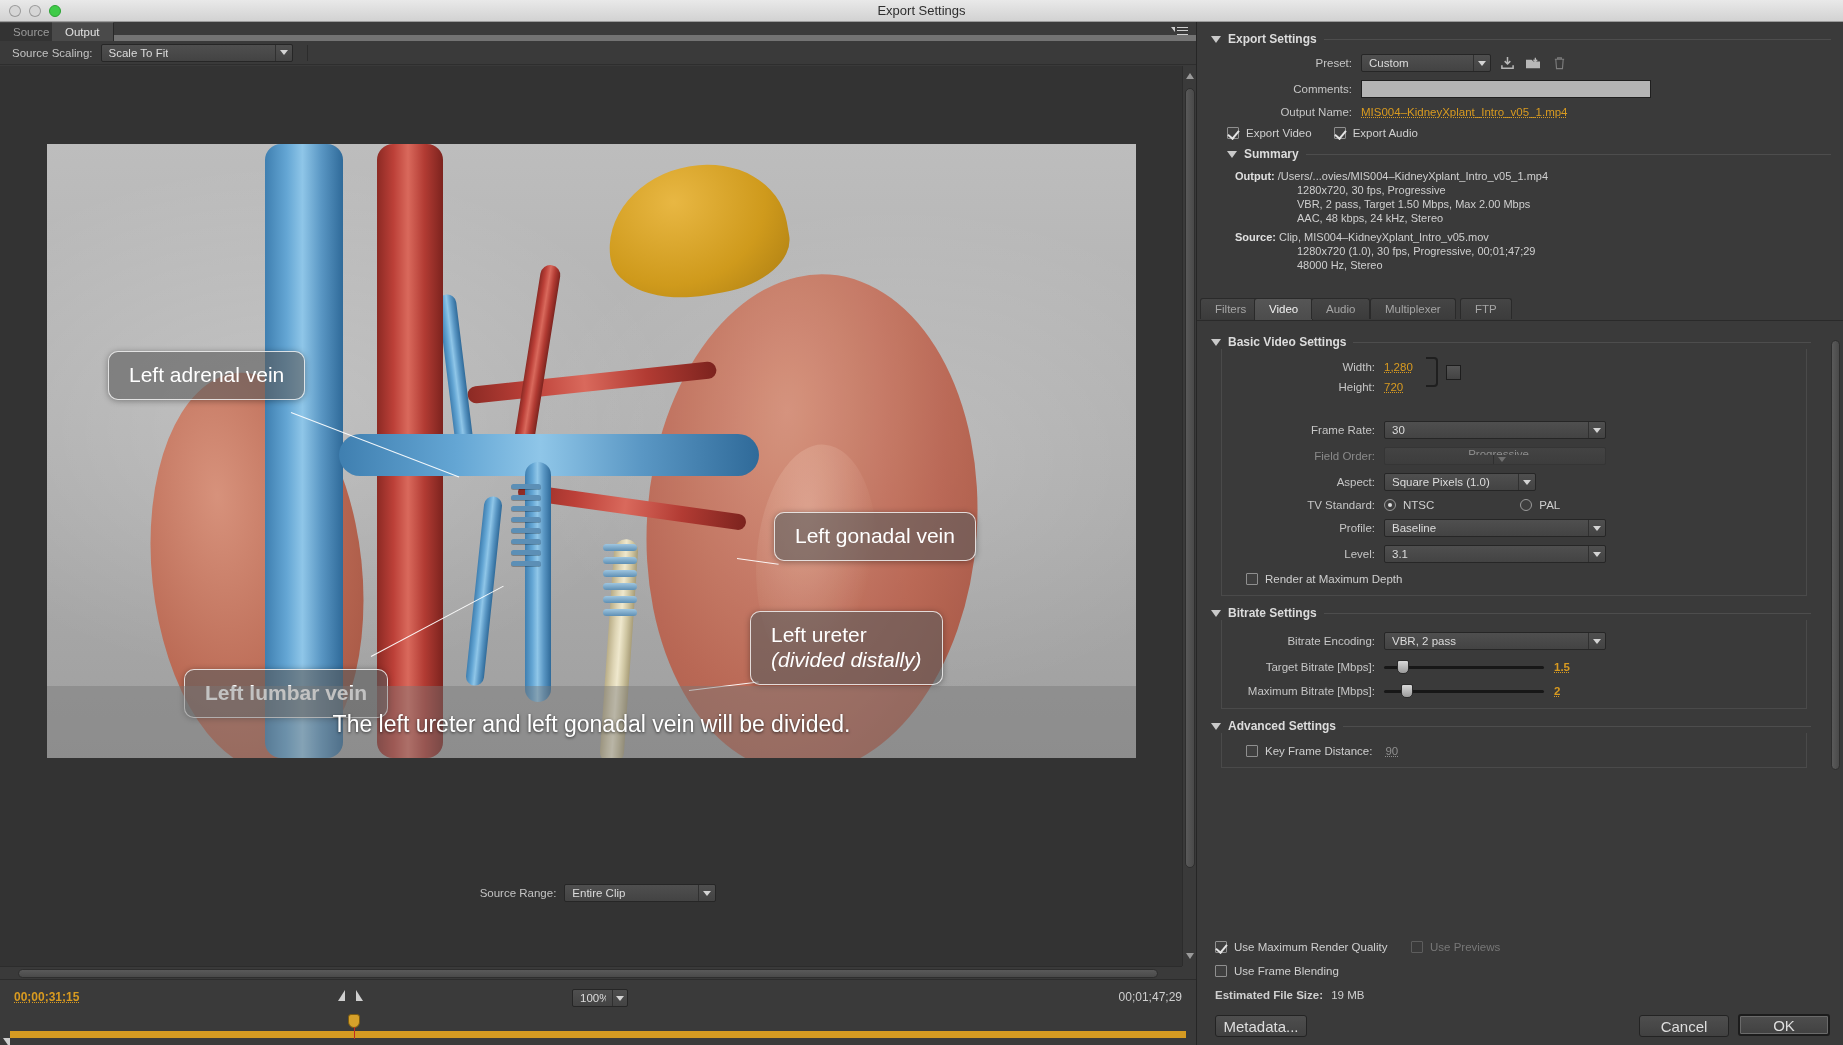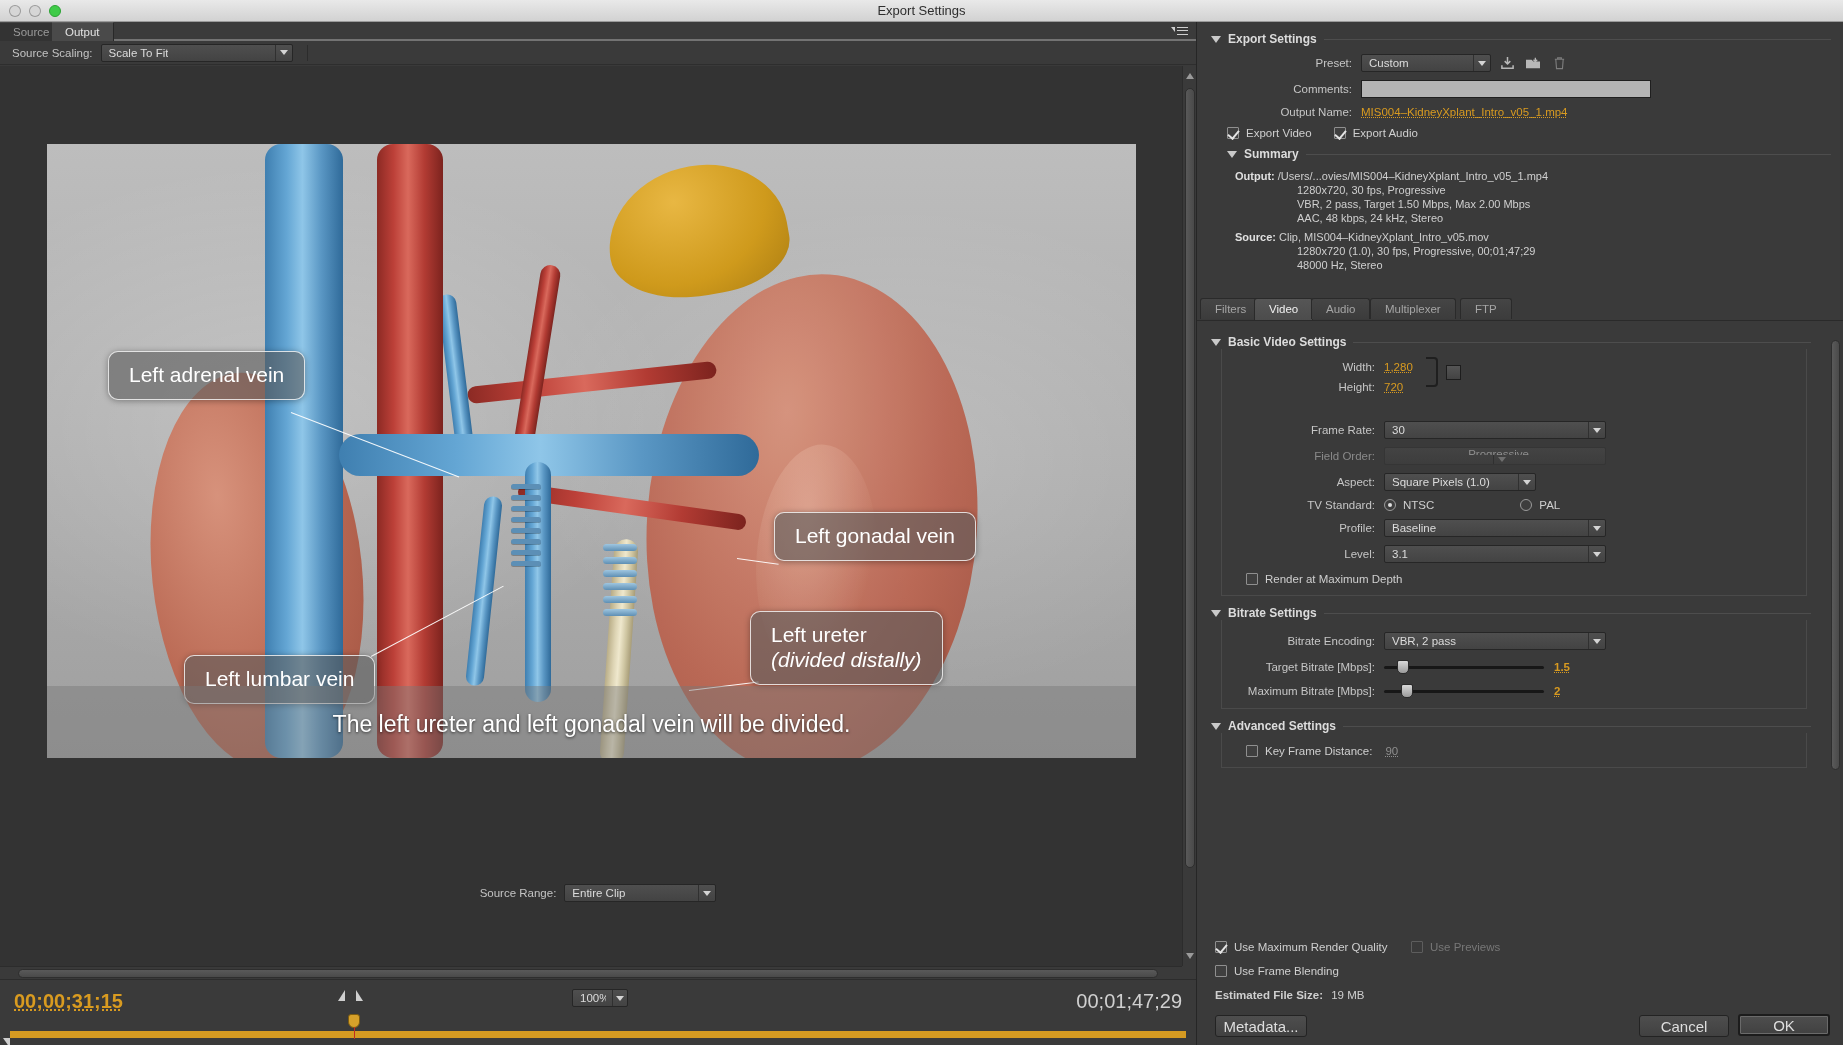--- a/index.html
+++ b/index.html
@@ -29,21 +29,21 @@
     font-size: 13px; color: #2e2e2e; font-weight: 400;
   }
 
   
   .leftpane {
     position: absolute; left: 0; top: 22px; width: 1196px; height: 1023px;
     background: #3a3a3a;
   }
   .tabs-row {
     position: absolute; left: 0; top: 0; width: 1196px; height: 19px;
-    background: #3b3b3b; border-bottom: 2px solid #737373;
+    background: #3b3b3b; border-bottom: 6px solid #737373;
   }
   .tab {
     position: absolute; top: 0; height: 19px; line-height: 19px;
     font-size: 11.5px; padding: 0 13px; color: #9a9a9a;
     background: #333; border-right: 1px solid #282828;
     border-top: 1px solid #474747;
   }
   .tab.active { background: #4a4a4a; color: #e2e2e2; border-top-color:#5a5a5a; }
   .panel-menu-btn {
     position: absolute; right: 6px; top: 2px; width: 18px; height: 14px;
@@ -172,40 +172,40 @@
     background: rgba(92,92,92,.62);
     border: 1px solid rgba(255,255,255,.78);
     padding: 11px 20px; font-size: 21px; line-height: 1.18;
     box-shadow: 0 1px 6px rgba(0,0,0,.35);
     white-space: nowrap;
   }
   .callout .sub { font-style: italic; display:block; }
   .co-adrenal { left:61px; top:207px; }
   .co-gonadal { left:727px; top:368px; }
   .co-ureter  { left:703px; top:467px; }
-  .co-lumbar  { left:137px; top:511px; }
+  .co-lumbar  { left:137px; top:525px;font-weight:bold; }
 
   .leader { position:absolute; height:1px; background:rgba(255,255,255,.92); transform-origin: left center; }
 
   .subtitleband {
     position:absolute; left:0; right:0; bottom:0; height:72px;
     background: rgba(120,120,120,.45);
   }
   .subtitle {
     position:absolute; left:0; right:0; bottom:20px; text-align:center;
     color:#fff; font-size:23px; text-shadow: 0 1px 3px rgba(0,0,0,.65);
   }
 
   
   .transport {
     position:absolute; left:0; top:957px; width:1196px; height:66px; background:#3a3a3a;
     border-top:1px solid #2c2c2c;
   }
   .tc {
-    position:absolute; font-size:20px; font-weight:bold; color:#d99b20;
+    position:absolute; font-size:12px; font-weight:bold; color:#d99b20;
     text-decoration: underline; text-decoration-style: dotted;
   }
   .tc-left { left:14px; top:10px; }
   .tc-right { right:14px; top:10px; color:#d0d0d0; font-weight:normal; text-decoration:none; }
   .zoomsel { position:absolute; left:572px; top:9px; width:56px; height:18px; }
   .inout { position:absolute; top:10px; }
   .marker-tri { width:0;height:0; }
   .in-mark { left:338px; border-left:7px solid transparent; border-bottom:11px solid #cfcfcf; }
   .out-mark { left:356px; border-right:7px solid transparent; border-bottom:11px solid #cfcfcf; }
   .scrubbar { position:absolute; left:10px; top:51px; width:1176px; height:7px; background:#d49a22; }

